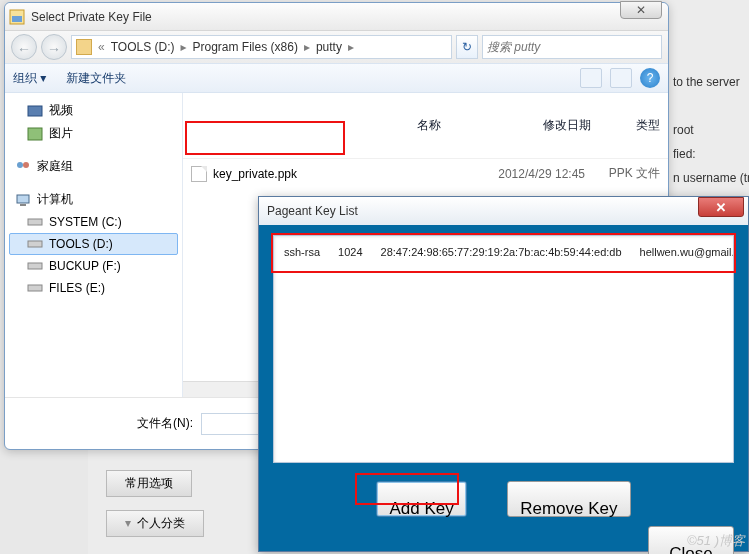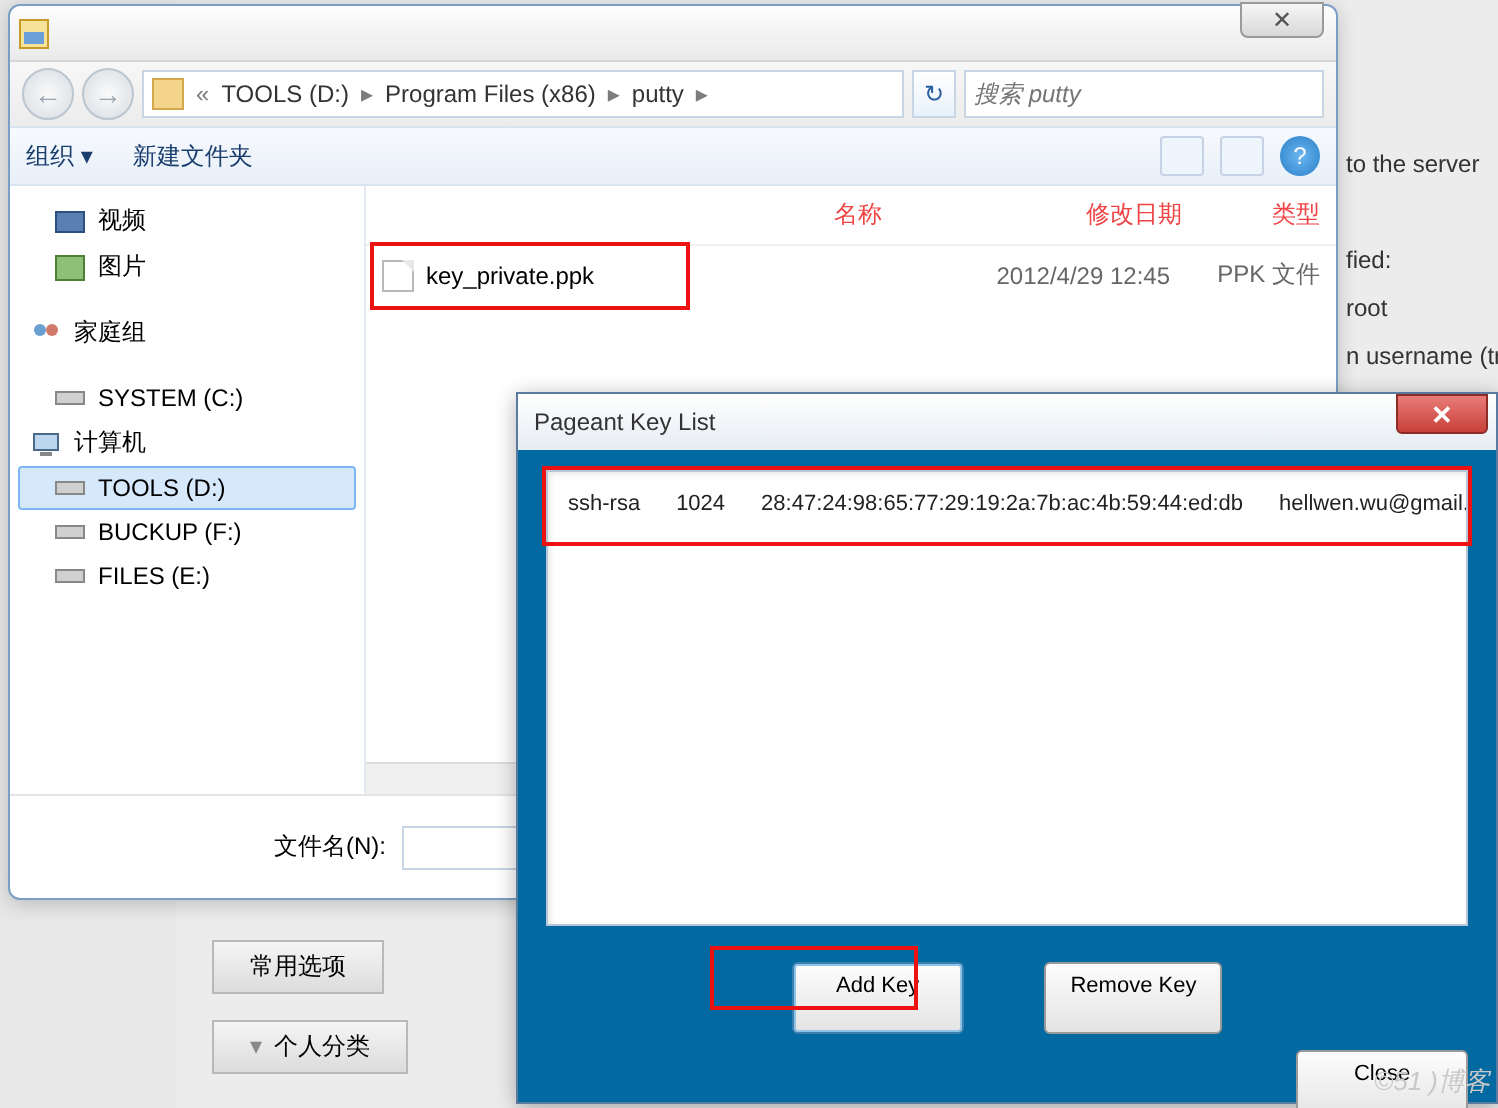--- a/index.html
+++ b/index.html
@@ -22,21 +22,21 @@
 .toolbar .right { margin-left:auto; display:flex; gap:8px;}
 .tbicon { width:22px; height:20px; border:1px solid #c5d3e4; background:#eef4fb; border-radius:2px;}
 .qicon { width:20px; height:20px; border-radius:50%; background:radial-gradient(#6bb6f0,#2a7fc9); color:#fff; display:flex; align-items:center; justify-content:center; font-size:12px;}
 .body { display:flex; height: calc(100% - 28px - 32px - 30px - 52px); text-align: right; }
 .navpane { width:178px; border-right:1px solid #e3eaf3; padding:6px 4px; overflow:hidden;}
 .navitem { display:flex; align-items:center; gap:6px; font-size:12px; color:#000; padding:3px 4px 3px 18px; white-space:nowrap;}
 .navitem .nicon { width:16px; height:16px; }
 .navgap { height:10px; }
 .navitem.sel { background:#d6e8fb; border:1px solid #7eb6f2; border-radius:2px; padding:2px 3px 2px 17px;}
 .listpane { flex:1; position:relative;}
-.listhdr { display:flex; font-size:12px; color:#ef4444; padding:6px 8px; border-bottom:1px solid #f0f0f0;}
+.listhdr { display:flex; font-size:12px; color:#0f172a; padding:24px 8px; border-bottom:1px solid #f0f0f0;}
 .listhdr .col1{ width:250px;} .listhdr .col2{ width:150px;} .listhdr .col3{ flex:1;}
 .filerow { display:flex; align-items:center; font-size:12px; padding:6px 8px;}
 .filerow .ficon{ width:16px; height:16px; border:1px solid #b8b8b8; background:#fff; margin-right:6px; position:relative;}
 .filerow .ficon:before{content:""; position:absolute; right:-1px; top:-1px; border-top:6px solid #e8e8e8; border-left:6px solid transparent;}
 .filerow .c1{ width:244px; display:flex; align-items:center;} .filerow .c2{ width:150px; color:#666;} .filerow .c3{ flex:1; color:#666;}
 .redbox1 { position:absolute; border:2px solid #e11; pointer-events:none;}
 .footer { height:52px; border-top:1px solid #e5e5e5; padding:8px 12px; font-size:12px; display:flex; align-items:center; gap:8px;}
 .footer input { flex:1; height:22px; border:1px solid #c7d5e4; padding:0 4px; font-size:12px;}
 .scroll-lh { position:absolute; left:178px; bottom:0; height:16px; width: calc(100% - 178px); background:#f0f0f0; border-top:1px solid #ddd;}
 
@@ -47,43 +47,44 @@
 .bgtab { display:inline-block; background:linear-gradient(#f5f5f5,#dcdcdc); border:1px solid #b9b9b9; padding:4px 18px; font-size:12px; margin-left:18px;}
 
 
 .win-pageant { position:absolute; left:258px; top:196px; width:491px; height:356px; background:#0369a1; border:1px solid #5a7aa0; box-shadow:0 2px 10px rgba(0,0,0,.3);}
 .win-pageant .ptitle { height:28px; background:linear-gradient(#fff,#e6ecf3); display:flex; align-items:center; padding:0 8px; font-size:12px; color:#333;}
 .win-pageant .closebtn { position:absolute; right:4px; top:0; width:46px; height:20px; background:linear-gradient(#e97c78,#c8403a); border:1px solid #8d2b26; border-radius:0 0 3px 3px; color:#fff; display:flex; align-items:center; justify-content:center; font-weight:bold; font-size:13px;}
 .keylist { position:absolute; left:14px; top:38px; right:14px; height:228px; background:#fff; border:1px solid #b7c7da; box-shadow:inset 1px 1px 3px rgba(0,0,0,.1); overflow:hidden;}
 .keyrow { font-size:11px; font-family: Tahoma, Arial; color:#222; padding:10px 10px 0 10px; white-space:nowrap; display:flex; gap:18px;}
 .redbox2 { position:absolute; border:2px solid #e11; pointer-events:none;}
 .pbuttons { position:absolute; left:0; right:0; bottom:10px; height:60px; text-align:center;}
-.wbtn { display:inline-block; min-width:86px; height:36px; line-height:22px; font-size:11px; border:1px solid #9a9a9a; border-radius:3px; background:linear-gradient(#fdfdfd,#e3e3e3); padding:0 12px; margin:0 18px; cursor:pointer;}
+.wbtn { display:inline-block; min-width:86px; height:36px; line-height:22px; font-size:17px; border:1px solid #9a9a9a; border-radius:3px; background:linear-gradient(#fdfdfd,#e3e3e3); padding:16px 12px; margin:0 18px; cursor:pointer;}
 .wbtn.def { border:1px solid #3c7fb1; box-shadow:0 0 0 1px #8ec3e8 inset;}
 
 .watermark { position:absolute; right:4px; bottom:4px; font-size:13px; color:#c8c8c8; font-style:italic;}
 </style>
 </head>
 <body>
 
 <div class="bgpanel"></div>
 <div class="bgright">
   <div>to the server</div>
   <div style="height:24px"></div>
+  <div>root</div>
   <div>fied:</div>
-  <div>root</div>
   <div>n username (tran</div>
 </div>
 
 <div class="win-file">
   <div class="titlebar">
     <svg class="ticon" viewBox="0 0 16 16">
         <rect x="1" y="1" width="14" height="14" fill="#f7e29a" stroke="#c79a2a"></rect>
         <rect x="3" y="7" width="10" height="6" fill="#6ba0d7"></rect>
       </svg>
+    <span class="ttext">Select Private Key File</span>
     <div class="winbtn">✕</div>
   </div>
 
   <div class="addrbar">
     <div class="navcircle">←</div>
     <div class="navcircle">→</div>
     <div class="breadcrumb">
       <span class="bcicon"></span>
       <span class="bcarr">«</span>
       <span>TOOLS (D:)</span>
@@ -123,32 +124,32 @@
         </div>
       <div class="navgap"></div>
       <div class="navitem" style="padding-left:6px">
           <svg class="nicon" viewBox="0 0 16 16">
             <circle cx="5" cy="6" r="3" fill="#6aa0d0"></circle>
             <circle cx="11" cy="6" r="3" fill="#d07a6a"></circle>
           </svg>
           <span>家庭组</span>
         </div>
       <div class="navgap"></div>
-      <div class="navitem">
-          <svg class="nicon" viewBox="0 0 16 16">
-            <rect x="1" y="5" width="14" height="6" fill="#d0d0d0" stroke="#888"></rect>
-          </svg>
-          <span>SYSTEM (C:)</span>
-        </div>
       <div class="navitem" style="padding-left:6px">
           <svg class="nicon" viewBox="0 0 16 16">
             <rect x="2" y="3" width="12" height="8" fill="#bcd6ee" stroke="#4a6a8a"></rect>
             <rect x="5" y="12" width="6" height="2" fill="#888"></rect>
           </svg>
           <span>计算机</span>
+        </div>
+      <div class="navitem">
+          <svg class="nicon" viewBox="0 0 16 16">
+            <rect x="1" y="5" width="14" height="6" fill="#d0d0d0" stroke="#888"></rect>
+          </svg>
+          <span>SYSTEM (C:)</span>
         </div>
       <div class="navitem sel">
           <svg class="nicon" viewBox="0 0 16 16">
             <rect x="1" y="5" width="14" height="6" fill="#d0d0d0" stroke="#888"></rect>
           </svg>
           <span>TOOLS (D:)</span>
         </div>
       <div class="navitem">
           <svg class="nicon" viewBox="0 0 16 16">
             <rect x="1" y="5" width="14" height="6" fill="#d0d0d0" stroke="#888"></rect>

